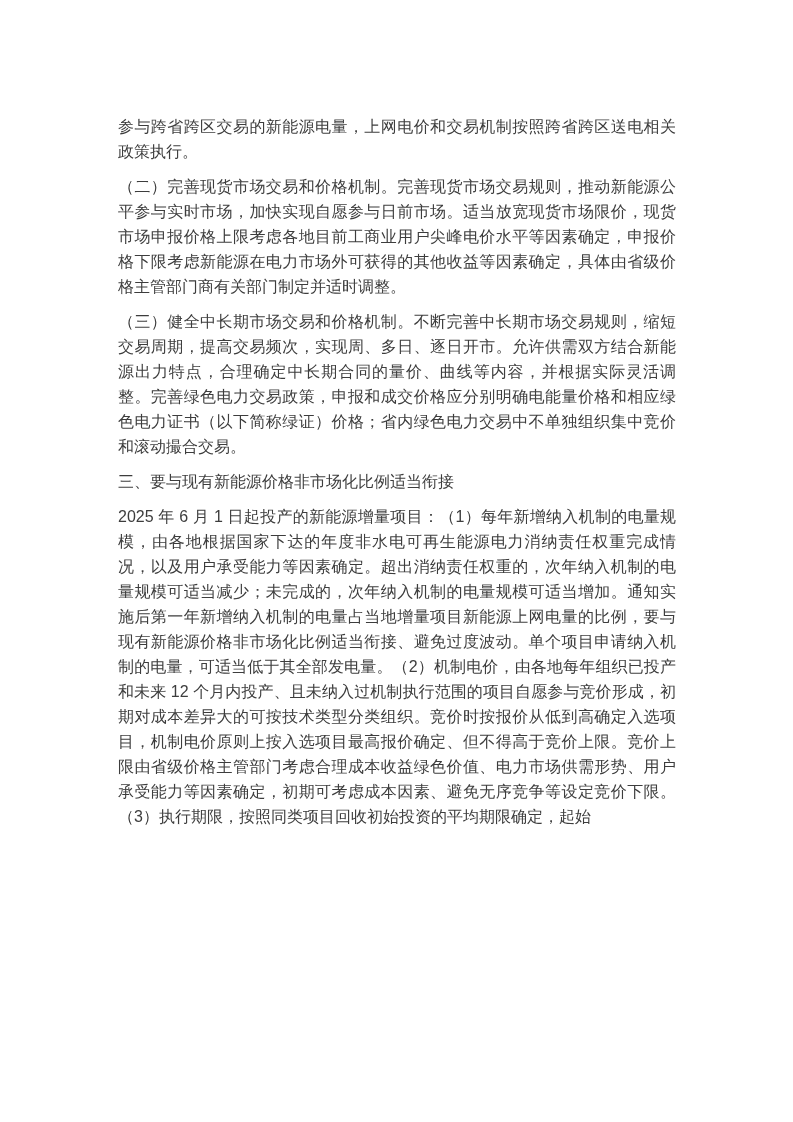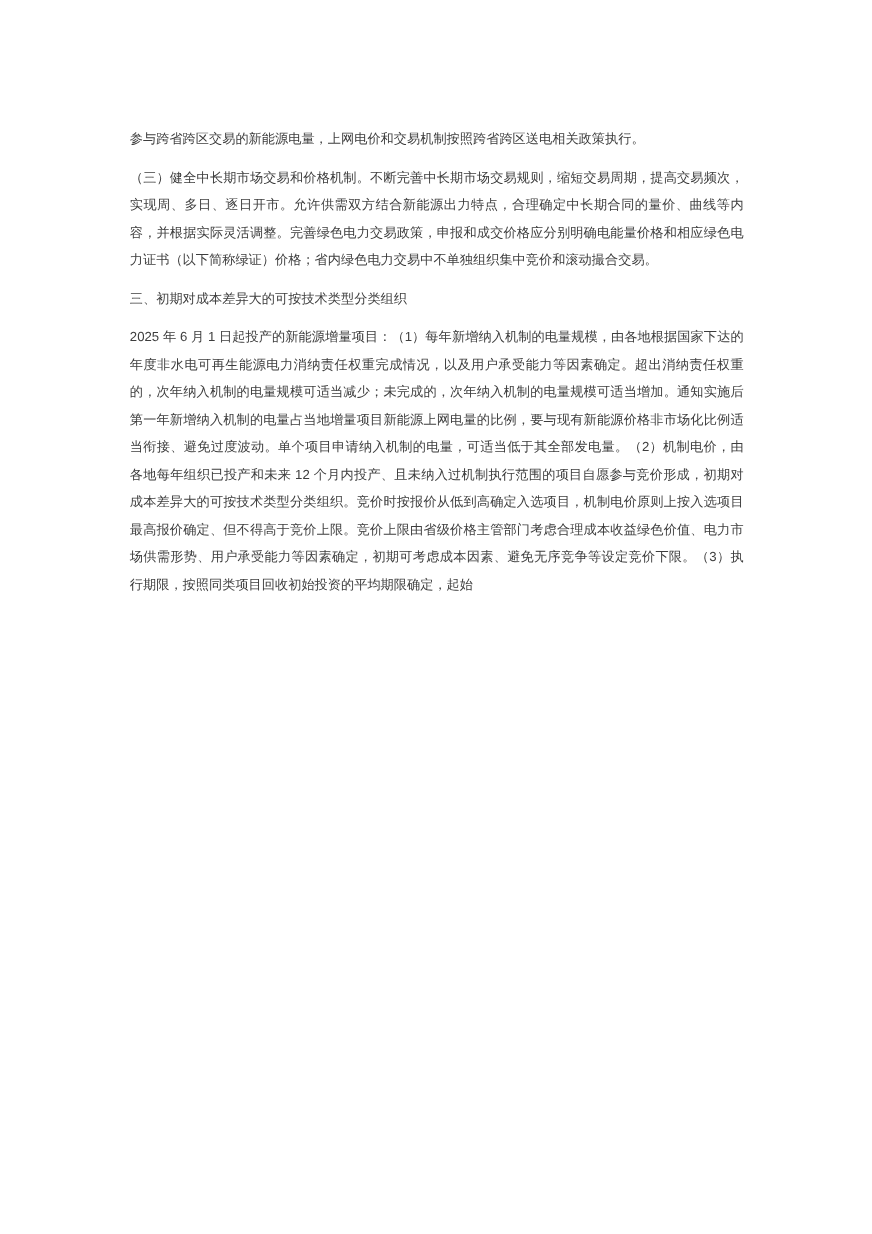--- a/index.html
+++ b/index.html
@@ -13,38 +13,39 @@
     height: 1122px;
     background: #ffffff;
     overflow: hidden;
   }
   .content {
     box-sizing: content-box;
     width: 558px;
     margin-left: 118px;
     padding-top: 114px;
     font-family: "Liberation Sans", sans-serif;
-    font-size: 12px;
+    font-size: 16px;
     line-height: 25px;
     color: #3d3d3d;
     text-align: justify;
     text-justify: inter-ideograph;
   }
   .content p {
     margin: 0 0 10px 0;
     word-break: normal;
     line-break: strict;
   }
   .content p.heading {
     font-weight: normal; 
   }
 </style>
 </head>
 <body>
 
 <div class="page">
   <div class="content" id="doc">
       <p class="body">参与跨省跨区交易的新能源电量，上网电价和交易机制按照跨省跨区送电相关政策执行。</p>
+      <p class="body">（二）完善现货市场交易和价格机制。完善现货市场交易规则，推动新能源公平参与实时市场，加快实现自愿参与日前市场。适当放宽现货市场限价，现货市场申报价格上限考虑各地目前工商业用户尖峰电价水平等因素确定，申报价格下限考虑新能源在电力市场外可获得的其他收益等因素确定，具体由省级价格主管部门商有关部门制定并适时调整。</p>
       <p class="body">（三）健全中长期市场交易和价格机制。不断完善中长期市场交易规则，缩短交易周期，提高交易频次，实现周、多日、逐日开市。允许供需双方结合新能源出力特点，合理确定中长期合同的量价、曲线等内容，并根据实际灵活调整。完善绿色电力交易政策，申报和成交价格应分别明确电能量价格和相应绿色电力证书（以下简称绿证）价格；省内绿色电力交易中不单独组织集中竞价和滚动撮合交易。</p>
-      <p class="heading">三、初期对成本差异大的可按技术类型分类组织</p>
+      <p class="heading">三、要与现有新能源价格非市场化比例适当衔接</p>
       <p class="body">2025 年 6 月 1 日起投产的新能源增量项目：（1）每年新增纳入机制的电量规模，由各地根据国家下达的年度非水电可再生能源电力消纳责任权重完成情况，以及用户承受能力等因素确定。超出消纳责任权重的，次年纳入机制的电量规模可适当减少；未完成的，次年纳入机制的电量规模可适当增加。通知实施后第一年新增纳入机制的电量占当地增量项目新能源上网电量的比例，要与现有新能源价格非市场化比例适当衔接、避免过度波动。单个项目申请纳入机制的电量，可适当低于其全部发电量。（2）机制电价，由各地每年组织已投产和未来 12 个月内投产、且未纳入过机制执行范围的项目自愿参与竞价形成，初期对成本差异大的可按技术类型分类组织。竞价时按报价从低到高确定入选项目，机制电价原则上按入选项目最高报价确定、但不得高于竞价上限。竞价上限由省级价格主管部门考虑合理成本收益绿色价值、电力市场供需形势、用户承受能力等因素确定，初期可考虑成本因素、避免无序竞争等设定竞价下限。（3）执行期限，按照同类项目回收初始投资的平均期限确定，起始</p>
     </div>
 </div>
 
 </body></html>

